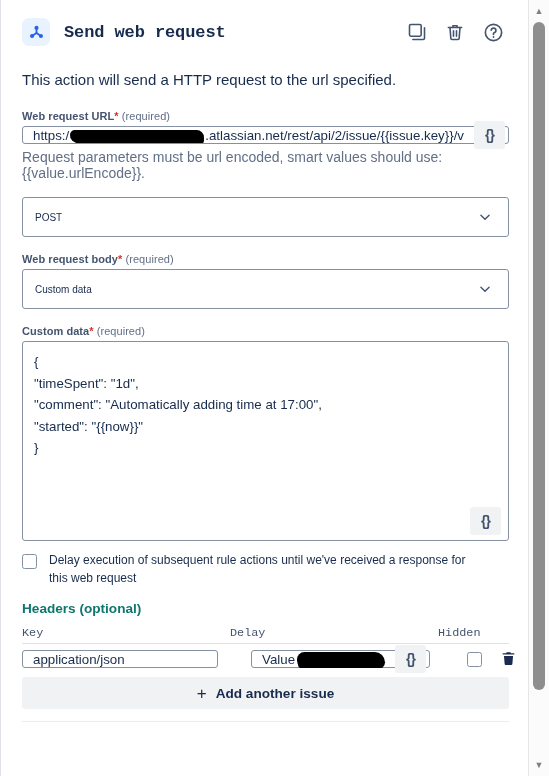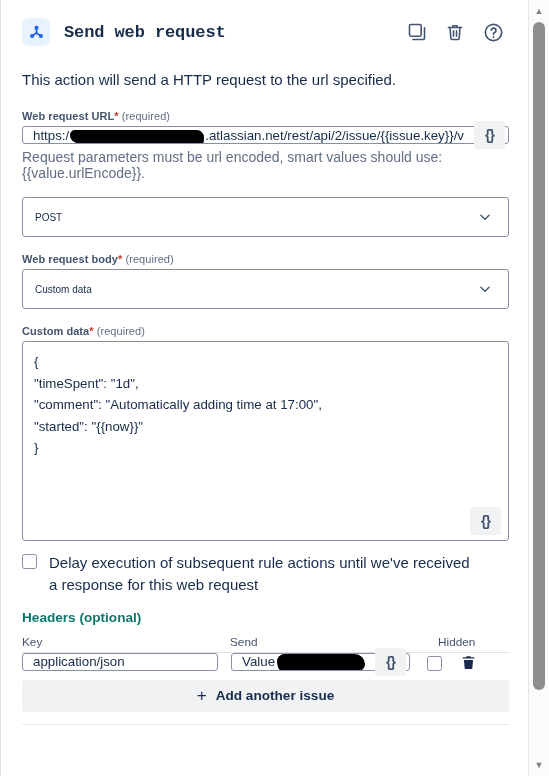--- a/index.html
+++ b/index.html
@@ -139,39 +139,39 @@
   .ta .sv{position:absolute;right:4px;bottom:5px;}
 
   
   .cbrow{display:flex;align-items:flex-start;margin-top:11px;}
   .cbox{
     width:13px;height:13px;flex:0 0 auto;
     border:1.5px solid #8590a2;border-radius:2.5px;background:#fff;
     margin-top:2px;cursor:pointer;
   }
   .cbrow .txt{
-    margin-left:12px;font-size:15px;color:#172b4d;line-height:1.45;
+    margin-left:12px;font-size:12px;color:#172b4d;line-height:1.45;
     max-width:425px;
   }
 
   
   .sec-title{
     font-size:13.6px;font-weight:700;color:#0f766e;
     margin-top:14px;
   }
   .thead{
     display:flex;align-items:flex-end;
     border-bottom:1.5px solid #dfe1e6;
-    padding-bottom:3px;margin-top:10px;
+    padding-bottom:3px;margin-top:10px;font-family:Liberation Mono, monospace;
   }
   .th{font-size:11.8px;color:#44546f;}
   .th.k{width:208px;}
   .th.v{width:208px;}
   .th.h{width:auto;}
-  .trow{display:flex;align-items:flex-end;margin-top:0;}
+  .trow{display:flex;align-items:flex-start;margin-top:6px;gap:20px;}
   .cell-k{width:196px;flex:0 0 auto;}
   .cell-v{width:179px;flex:0 0 auto;margin-left:13px;}
   .cell-h{display:flex;align-items:center;margin-left:17px;gap:18px;}
 
   .addbtn{
     margin-top:9px;
     height:32px;background:#f1f2f4;border-radius:3px;
     display:flex;align-items:center;justify-content:center;
     font-size:13.6px;font-weight:700;color:#172b4d;cursor:pointer;
   }
@@ -302,21 +302,21 @@
     </div>
 
     <div class="cbrow">
       <div class="cbox"></div>
       <div class="txt">Delay execution of subsequent rule actions until we've received a response for this web request</div>
     </div>
 
     <div class="sec-title">Headers (optional)</div>
     <div class="thead">
       <div class="th k">Key</div>
-      <div class="th v">Send</div>
+      <div class="th v">Delay</div>
       <div class="th h">Hidden</div>
     </div>
 
     <div class="trow">
       <div class="cell-k">
         <div class="field">
           <div class="val">application/json</div>
         </div>
       </div>
       <div class="cell-v">

